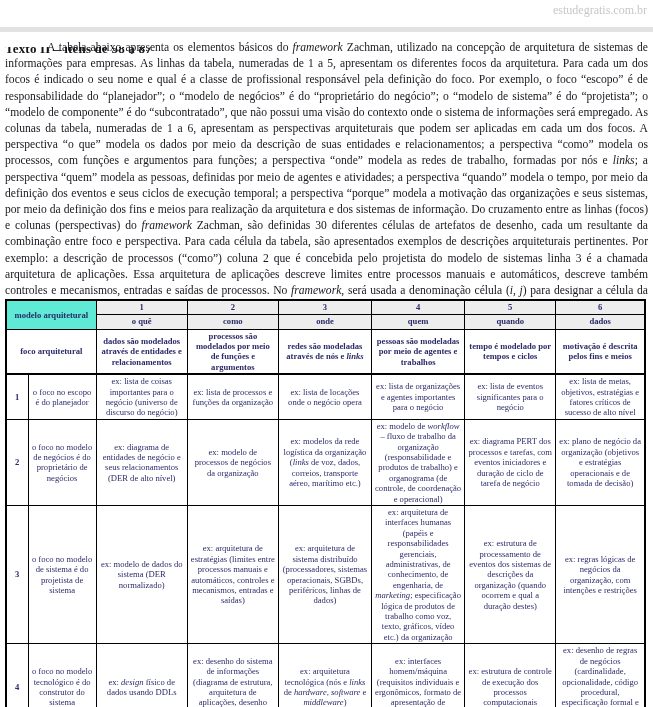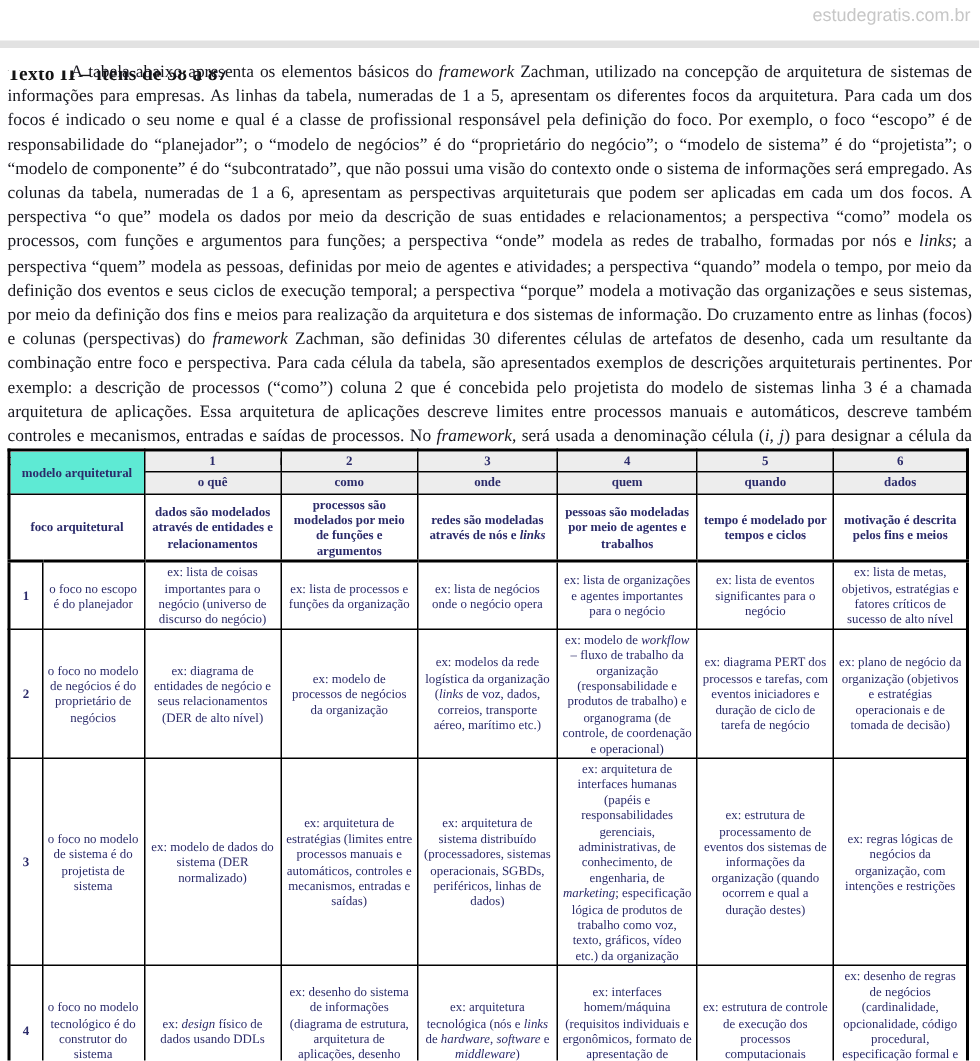--- a/index.html
+++ b/index.html
@@ -1,21 +1,21 @@
 <!DOCTYPE html>
 <html><head>
 <meta charset="utf-8">
 <style>
   html,body{margin:0;padding:0;background:#ffffff;}
   body{width:653px;height:707px;position:relative;overflow:hidden;
        font-family:"Liberation Serif", serif;}
   .it{font-style:italic;}
 
   .watermark{position:absolute;top:3px;right:6px;
-    font-family:Liberation Sans, sans-serif;font-size:12px;color:#c7c7c7;}
+    font-family:Liberation Serif, serif;font-size:12px;color:#c7c7c7;}
 
   .scan-band{position:absolute;top:27px;left:0;width:653px;height:5px;background:#e2e2e2;}
 
   .doc-title{position:absolute;top:42px;left:5px;font-size:13px;line-height:14px;
     font-weight:bold;color:#141414;letter-spacing:.2px;
     clip-path:inset(5px 0 0 0);}
 
   .intro{position:absolute;top:40px;left:5px;width:643px;margin:0;
     font-size:11.6px;line-height:16.2px;text-align:justify;text-indent:42px;
     color:#17171f;}
@@ -88,21 +88,21 @@
       <td class="desc">pessoas são modeladas por meio de agentes e trabalhos</td>
       <td class="desc">tempo é modelado por tempos e ciclos</td>
       <td class="desc">motivação é descrita pelos fins e meios</td>
     </tr>
 
     <tr class="brow r1">
       <td class="rnum">1</td>
       <td class="rfocus">o foco no escopo é do planejador</td>
       <td class="cell">ex: lista de coisas importantes para o negócio (universo de discurso do negócio)</td>
       <td class="cell">ex: lista de processos e funções da organização</td>
-      <td class="cell">ex: lista de negócios onde o negócio opera</td>
+      <td class="cell">ex: lista de locações onde o negócio opera</td>
       <td class="cell">ex: lista de organizações e agentes importantes para o negócio</td>
       <td class="cell">ex: lista de eventos significantes para o negócio</td>
       <td class="cell">ex: lista de metas, objetivos, estratégias e fatores críticos de sucesso de alto nível</td>
     </tr>
     <tr class="brow r2">
       <td class="rnum">2</td>
       <td class="rfocus">o foco no modelo de negócios é do proprietário de negócios</td>
       <td class="cell">ex: diagrama de entidades de negócio e seus relacionamentos (DER de alto nível)</td>
       <td class="cell">ex: modelo de processos de negócios da organização</td>
       <td class="cell"><span>ex: modelos da rede logística da organização (</span><span class="it">links</span><span> de voz, dados, correios, transporte aéreo, marítimo etc.)</span></td>
@@ -110,21 +110,21 @@
       <td class="cell">ex: diagrama PERT dos processos e tarefas, com eventos iniciadores e duração de ciclo de tarefa de negócio</td>
       <td class="cell">ex: plano de negócio da organização (objetivos e estratégias operacionais e de tomada de decisão)</td>
     </tr>
     <tr class="brow r3">
       <td class="rnum">3</td>
       <td class="rfocus">o foco no modelo de sistema é do projetista de sistema</td>
       <td class="cell">ex: modelo de dados do sistema (DER normalizado)</td>
       <td class="cell">ex: arquitetura de estratégias (limites entre processos manuais e automáticos, controles e mecanismos, entradas e saídas)</td>
       <td class="cell">ex: arquitetura de sistema distribuído (processadores, sistemas operacionais, SGBDs, periféricos, linhas de dados)</td>
       <td class="cell"><span>ex: arquitetura de interfaces humanas (papéis e responsabilidades gerenciais, administrativas, de conhecimento, de engenharia, de </span><span class="it">marketing</span><span>; especificação lógica de produtos de trabalho como voz, texto, gráficos, vídeo etc.) da organização</span></td>
-      <td class="cell">ex: estrutura de processamento de eventos dos sistemas de informações da organização (quando ocorrem e qual a duração destes)</td>
+      <td class="cell">ex: estrutura de processamento de eventos dos sistemas de descrições da organização (quando ocorrem e qual a duração destes)</td>
       <td class="cell">ex: regras lógicas de negócios da organização, com intenções e restrições</td>
     </tr>
     <tr class="brow r4">
       <td class="rnum">4</td>
       <td class="rfocus">o foco no modelo tecnológico é do construtor do sistema</td>
       <td class="cell"><span>ex: </span><span class="it">design</span><span> físico de dados usando DDLs</span></td>
       <td class="cell">ex: desenho do sistema de informações (diagrama de estrutura, arquitetura de aplicações, desenho orientado a objetos)</td>
       <td class="cell"><span>ex: arquitetura tecnológica (nós e </span><span class="it">links</span><span> de </span><span class="it">hardware</span><span>, </span><span class="it">software</span><span> e </span><span class="it">middleware</span><span>)</span></td>
       <td class="cell">ex: interfaces homem/máquina (requisitos individuais e ergonômicos, formato de apresentação de produtos de trabalho)</td>
       <td class="cell">ex: estrutura de controle de execução dos processos computacionais</td>

